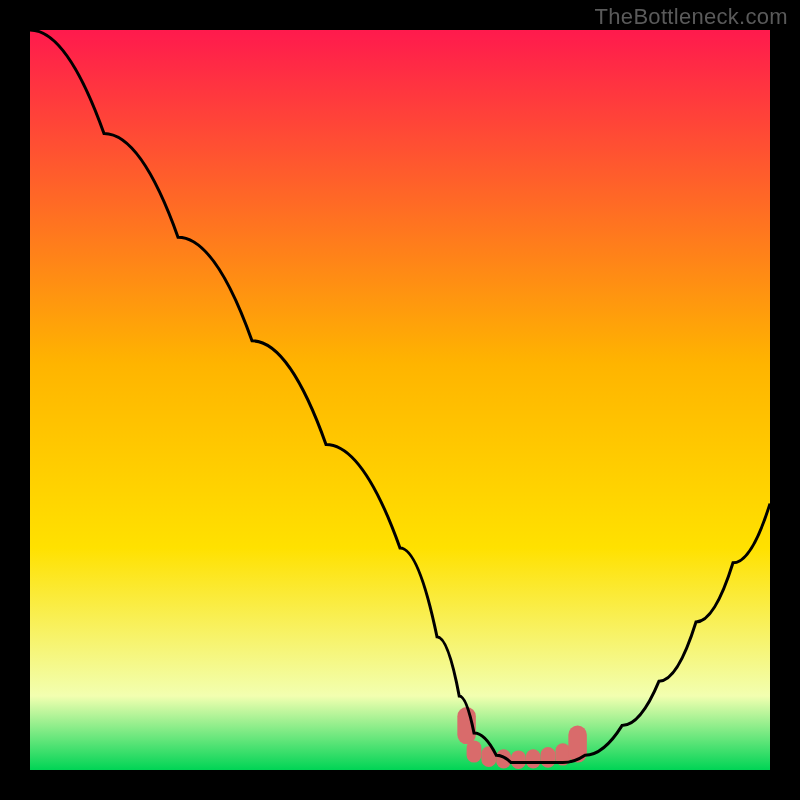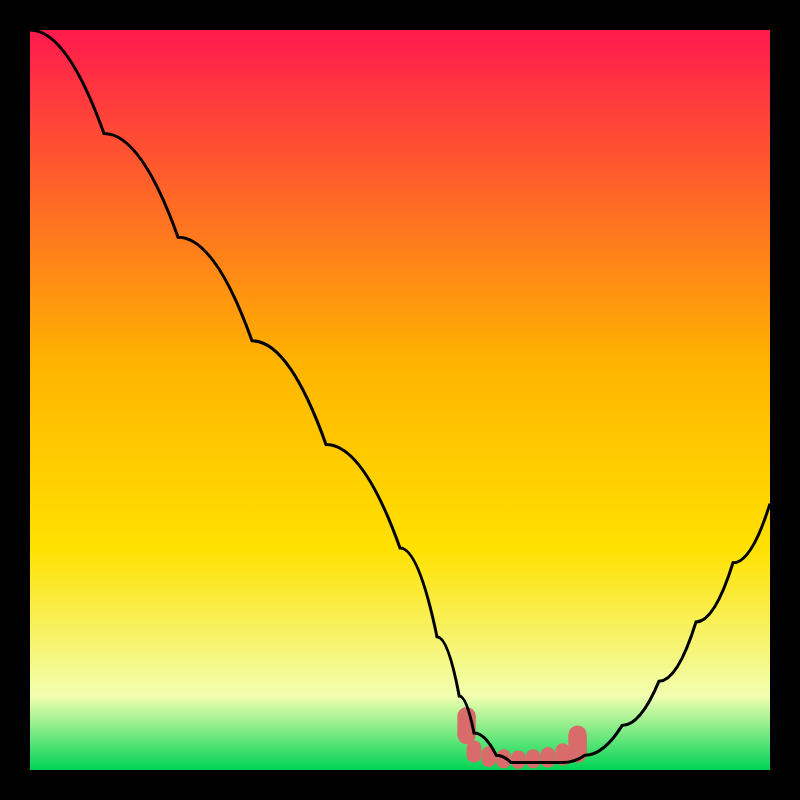--- a/index.html
+++ b/index.html
@@ -37,20 +37,21 @@
   .plot svg {
     display: block;
     width: 740px;
     height: 740px;
   }
 </style>
 </head>
 <body>
 
 <div class="frame">
+  <div class="watermark">TheBottleneck.com</div>
   <div class="plot">
     <svg viewBox="0 0 740 740">
       <defs>
         <linearGradient id="bg-grad" x1="0" y1="0" x2="0" y2="1">
           <stop id="g-stop-0" offset="0%" stop-color="#ff1a4d"></stop>
           <stop id="g-stop-1" offset="45%" stop-color="#ffb400"></stop>
           <stop id="g-stop-2" offset="70%" stop-color="#ffe100"></stop>
           <stop id="g-stop-3" offset="90%" stop-color="#f2ffb0"></stop>
           <stop id="g-stop-4" offset="100%" stop-color="#00d455"></stop>
         </linearGradient>

